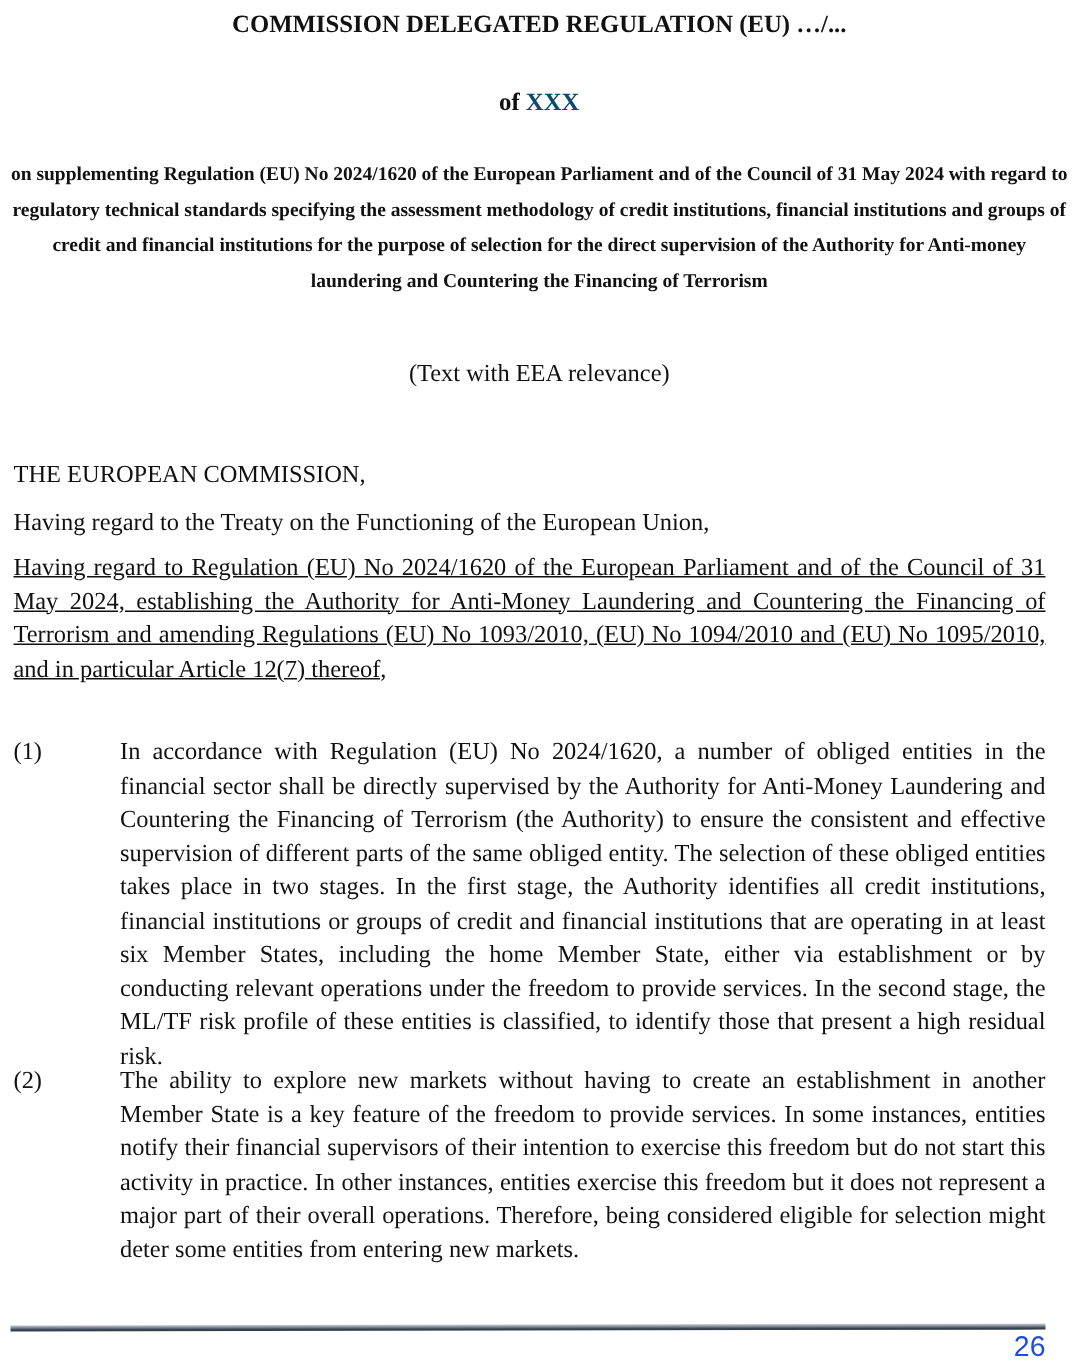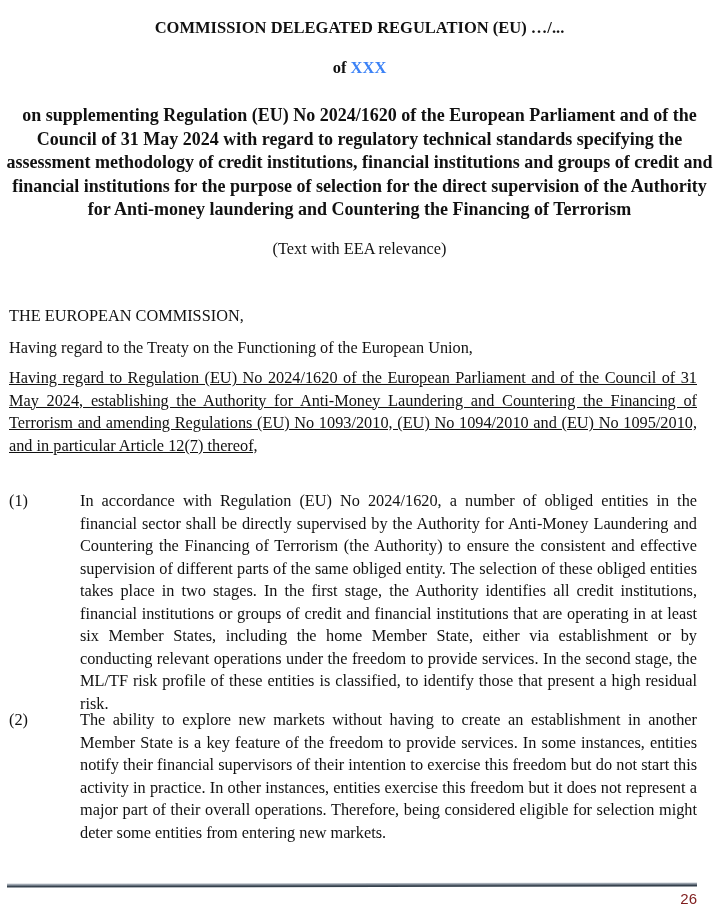--- a/index.html
+++ b/index.html
@@ -20,37 +20,36 @@
       left: 0; top: 0;
       width: 719px; height: 912px;
     }
     .doc-title {
       position: absolute;
       top: 5px; left: 0; width: 719px;
       text-align: center;
       font-weight: bold;
       font-size: 16.5px;
       line-height: 22px;
-      margin-top: 12px;
     }
     .doc-date {
       position: absolute;
       top: 57px; left: 0; width: 719px;
       text-align: center;
       font-weight: bold;
       font-size: 16.5px;
       line-height: 22px;
     }
-    .doc-date .placeholder { color: #3b82f6; }
+    .doc-date .placeholder { color: #0c4a6e; }
     .doc-subject {
       position: absolute;
       top: 104px; left: 4px; width: 711px;
       text-align: center;
       font-weight: bold;
-      font-size: 18px;
+      font-size: 13px;
       line-height: 23.6px;
     }
     .eea {
       position: absolute;
       top: 238px; left: 0; width: 719px;
       text-align: center;
       font-size: 16.3px;
       line-height: 22px;
     }
     .body-text {
@@ -85,23 +84,23 @@
       position: absolute;
       left: 7px; width: 690px;
       top: 883px; height: 4px;
       background: linear-gradient(to bottom, #c9ced4 0px, #9aa3ad 1px, #6a7480 2px, #34404c 3px, #34404c 4px);
       transform: skewY(-0.1deg);
     }
     .page-number {
       position: absolute;
       top: 890px; right: 22px;
       font-family: "Liberation Sans", "DejaVu Sans", sans-serif;
-      font-size: 15px;
+      font-size: 19px;
       line-height: 18px;
-      color: #7f1d1d;
+      color: #1d4ed8;
     }
   </style>
 </head>
 <body>
 
 <div class="page">
 
   <div class="doc-title">COMMISSION DELEGATED REGULATION (EU) …/...</div>
 
   <div class="doc-date"><span>of </span><span class="placeholder">XXX</span></div>

